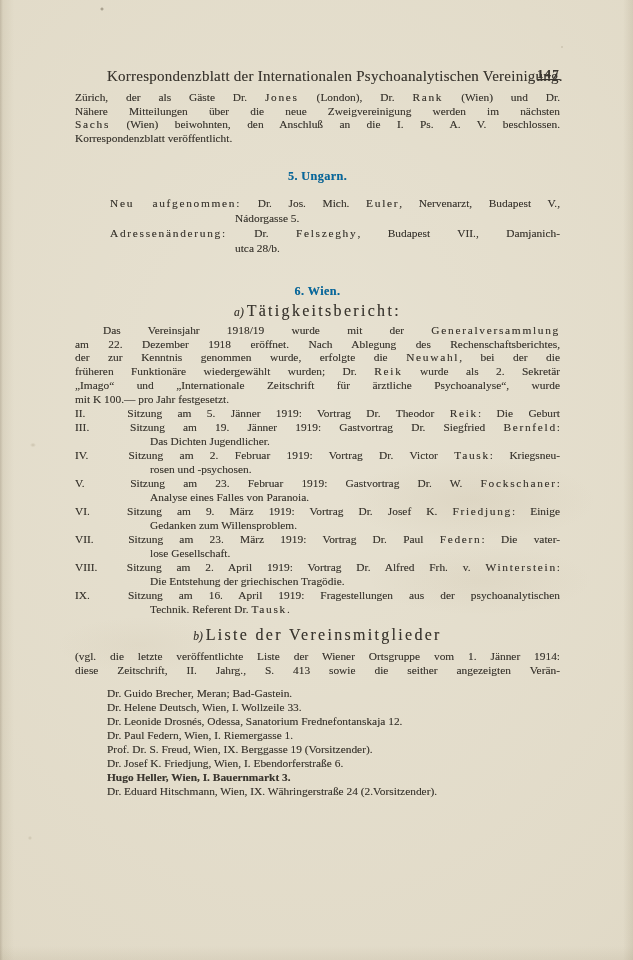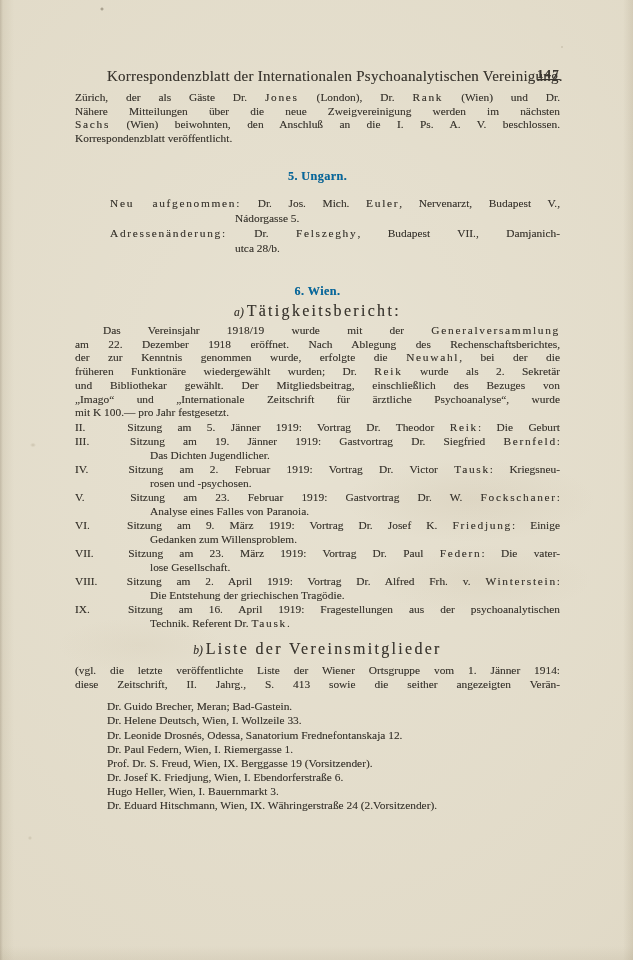--- a/index.html
+++ b/index.html
@@ -90,21 +90,20 @@
           <div class="line center" data-name="text-line"><span class="bold" data-name="bold-text">6. Wien.</span></div>
         </div>
         <div class="block" data-name="subheading-taetigkeitsbericht">
           <div class="line center" data-name="text-line"><span class="italic" data-name="italic-text">a)</span><span class="plain" data-name="text-run"> </span><span class="spaced" data-name="spaced-text">Tätigkeitsbericht:</span></div>
         </div>
         <div class="block" data-name="taetigkeitsbericht-paragraph">
           <div class="line just" data-name="text-line" style="margin-left: 28px;"><span class="plain" data-name="text-run">Das Vereinsjahr 1918/19 wurde mit der </span><span class="spaced" data-name="spaced-text">Generalversammlung</span></div>
           <div class="line just" data-name="text-line"><span class="plain" data-name="text-run">am 22. Dezember 1918 eröffnet. Nach Ablegung des Rechenschaftsberichtes,</span></div>
           <div class="line just" data-name="text-line"><span class="plain" data-name="text-run">der zur Kenntnis genommen wurde, erfolgte die </span><span class="spaced" data-name="spaced-text">Neuwahl</span><span class="plain" data-name="text-run">, bei der die</span></div>
           <div class="line just" data-name="text-line"><span class="plain" data-name="text-run">früheren Funktionäre wiedergewählt wurden; Dr. </span><span class="spaced" data-name="spaced-text">Reik</span><span class="plain" data-name="text-run"> wurde als 2. Sekretär</span></div>
-          <div class="line just" data-name="text-line"><span class="plain" data-name="text-run">und Bibliothekar gewählt. Der Mitgliedsbeitrag, einschließlich des Bezuges von</span></div>
           <div class="line just" data-name="text-line"><span class="plain" data-name="text-run">„Imago“ und „Internationale Zeitschrift für ärztliche Psychoanalyse“, wurde</span></div>
           <div class="line" data-name="text-line"><span class="plain" data-name="text-run">mit K 100.— pro Jahr festgesetzt.</span></div>
         </div>
         <div class="block" data-name="sitzungen-list">
           <div class="line just" data-name="text-line"><span class="num" data-name="list-numeral">II.</span><span class="plain" data-name="text-run"> Sitzung am 5. Jänner 1919: Vortrag Dr. Theodor </span><span class="spaced" data-name="spaced-text">Reik</span><span class="plain" data-name="text-run">: Die Geburt</span></div>
           <div class="line just" data-name="text-line"><span class="num" data-name="list-numeral">III.</span><span class="plain" data-name="text-run"> Sitzung am 19. Jänner 1919: Gastvortrag Dr. Siegfried </span><span class="spaced" data-name="spaced-text">Bernfeld</span><span class="plain" data-name="text-run">:</span></div>
           <div class="line" data-name="text-line" style="margin-left: 75px;"><span class="plain" data-name="text-run">Das Dichten Jugendlicher.</span></div>
           <div class="line just" data-name="text-line"><span class="num" data-name="list-numeral">IV.</span><span class="plain" data-name="text-run"> Sitzung am 2. Februar 1919: Vortrag Dr. Victor </span><span class="spaced" data-name="spaced-text">Tausk</span><span class="plain" data-name="text-run">: Kriegsneu-</span></div>
           <div class="line" data-name="text-line" style="margin-left: 75px;"><span class="plain" data-name="text-run">rosen und -psychosen.</span></div>
           <div class="line just" data-name="text-line"><span class="num" data-name="list-numeral">V.</span><span class="plain" data-name="text-run"> Sitzung am 23. Februar 1919: Gastvortrag Dr. W. </span><span class="spaced" data-name="spaced-text">Fockschaner</span><span class="plain" data-name="text-run">:</span></div>
@@ -125,19 +124,19 @@
           <div class="line just" data-name="text-line"><span class="plain" data-name="text-run">(vgl. die letzte veröffentlichte Liste der Wiener Ortsgruppe vom 1. Jänner 1914:</span></div>
           <div class="line just" data-name="text-line"><span class="plain" data-name="text-run">diese Zeitschrift, II. Jahrg., S. 413 sowie die seither angezeigten Verän-</span></div>
         </div>
         <div class="block" data-name="mitglieder-list">
           <div class="line" data-name="text-line" style="margin-left: 32px;"><span class="plain" data-name="text-run">Dr. Guido Brecher, Meran; Bad-Gastein.</span></div>
           <div class="line" data-name="text-line" style="margin-left: 32px;"><span class="plain" data-name="text-run">Dr. Helene Deutsch, Wien, I. Wollzeile 33.</span></div>
           <div class="line" data-name="text-line" style="margin-left: 32px;"><span class="plain" data-name="text-run">Dr. Leonide Drosnés, Odessa, Sanatorium Frednefontanskaja 12.</span></div>
           <div class="line" data-name="text-line" style="margin-left: 32px;"><span class="plain" data-name="text-run">Dr. Paul Federn, Wien, I. Riemergasse 1.</span></div>
           <div class="line" data-name="text-line" style="margin-left: 32px;"><span class="plain" data-name="text-run">Prof. Dr. S. Freud, Wien, IX. Berggasse 19 (Vorsitzender).</span></div>
           <div class="line" data-name="text-line" style="margin-left: 32px;"><span class="plain" data-name="text-run">Dr. Josef K. Friedjung, Wien, I. Ebendorferstraße 6.</span></div>
-          <div class="line" data-name="text-line" style="margin-left: 32px;"><span class="plain" data-name="text-run">Hugo Heller, Wien, I. Bauernmarkt 3.</span></div>
+          <div class="line" data-name="text-line" style="margin-left: 32px; font-weight: bold;"><span class="plain" data-name="text-run">Hugo Heller, Wien, I. Bauernmarkt 3.</span></div>
           <div class="line" data-name="text-line" style="margin-left: 32px;"><span class="plain" data-name="text-run">Dr. Eduard Hitschmann, Wien, IX. Währingerstraße 24 (2.Vorsitzender).</span></div>
         </div>
       </div>
 
   </div>
 </div>
 
 </body></html>

